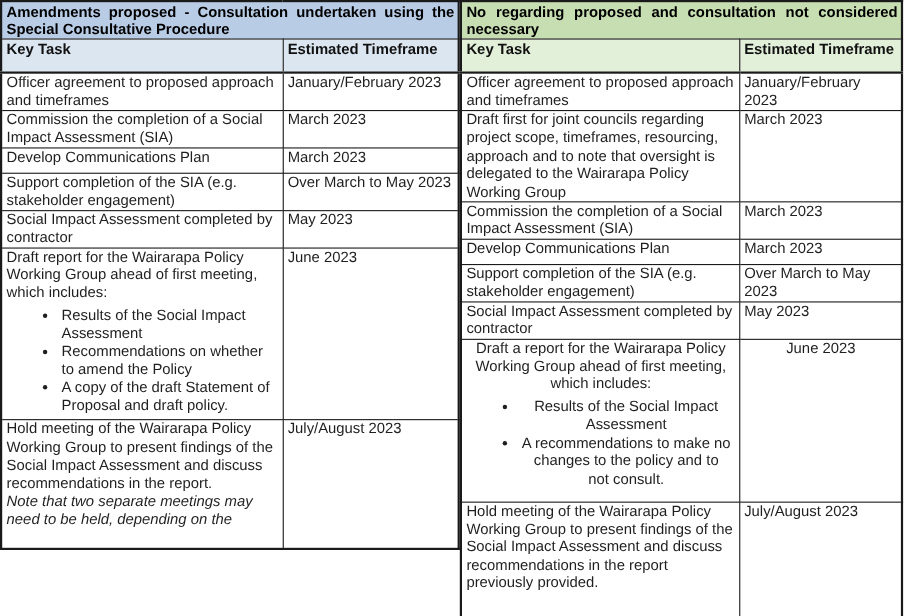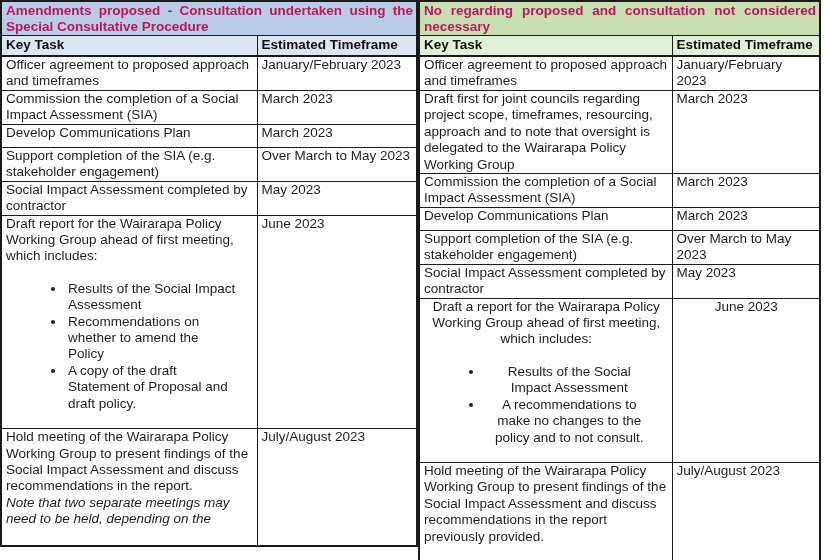--- a/index.html
+++ b/index.html
@@ -18,38 +18,38 @@
     border:1px solid var(--border,#1a1a1a);
     vertical-align:top;
     padding:0 3px 0 4px;
     overflow:hidden;
   }
   tr.title-row td{
     font-weight:bold;
     text-align:justify;
     line-height:16px;
     padding-top:1px;
-    color:#be185d;
+    color:#000000;
     margin-top:18px;
   }
   .t0 tr.title-row td{background:var(--left-title-bg,#b9cce6);}
   .t1 tr.title-row td{background:var(--right-title-bg,#c7deb2);}
   tr.head-row td{
     font-weight:bold;
     border-bottom-width:2px;
     padding-top:1px;
     color:#111;
   }
   .t0 tr.head-row td{background:var(--left-header-bg,#dce6f1);}
   .t1 tr.head-row td{background:var(--right-header-bg,#e2efd9);}
-  td.task ul{margin:16px;padding:0 0 0 44px;}
+  td.task ul{margin:4px;padding:0 0 0 44px;}
   td.task li{padding-left:2px;}
   td.task .note{font-style:italic;}
   tr.title-row{height:33px;}
-  tr.head-row{height:20px;}
+  tr.head-row{height:30px;}
 </style>
 </head>
 <body>
 
 <div class="doc">
 
   <table class="t t0">
     <colgroup>
       <col style="width:256px">
       <col style="width:160px">

